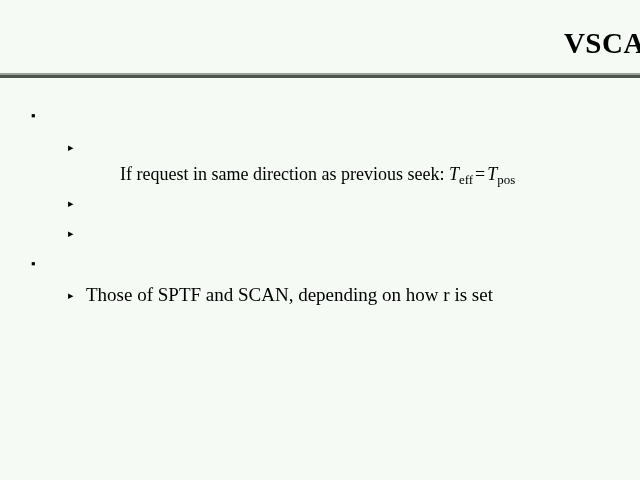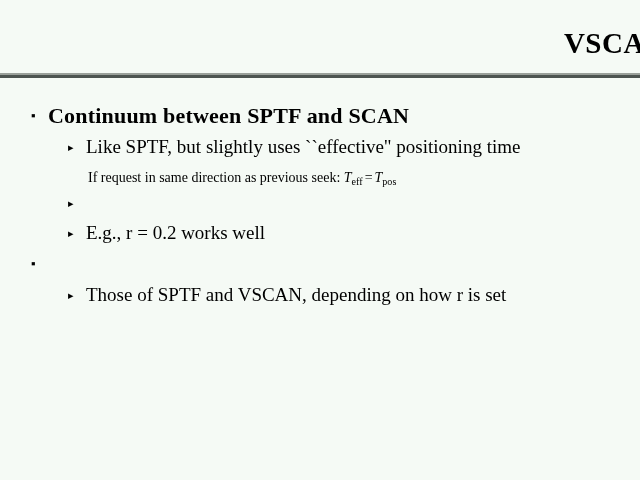--- a/index.html
+++ b/index.html
@@ -102,24 +102,24 @@
   .lvl2 .marker {
     position: absolute;
     left: 68px;
     top: 0;
     line-height: 30px;
     font-size: 11px;
   }
 
   
   .lvl3 {
-    padding-left: 88px;
+    padding-left: 120px;
     height: 26px;
-    font-size: 14px;
-    line-height: 32px;
+    font-size: 18px;
+    line-height: 24px;
     font-weight: normal;
   }
 
   
   .mathvar {
     font-style: italic;
     font-family: "Liberation Serif", "DejaVu Serif", serif;
   }
   .sub {
     font-style: normal;
@@ -147,45 +147,42 @@
 
   <div class="title-rule">
     <div class="rule-light"></div>
     <div class="rule-dark"></div>
   </div>
 
   <div class="body-area">
 
     <div class="line lvl1">
       <span class="marker">▪</span>
-      <span>Continuum between SPTF and SCAN</span>
     </div>
 
     <div class="line lvl2">
       <span class="marker">▸</span>
-      <span>Like SPTF, but slightly uses ``effective" positioning time</span>
     </div>
 
     <div class="line lvl3">
       <span>If request in same direction as previous seek: </span><span class="mathvar">T</span><span class="sub">eff</span><span class="op">=</span><span class="mathvar">T</span><span class="sub">pos</span>
     </div>
 
 
     <div class="line lvl2">
       <span class="marker">▸</span>
     </div>
 
     <div class="line lvl2">
       <span class="marker">▸</span>
-      <span>E.g., r = 0.2 works well</span>
     </div>
 
     <div class="line lvl1">
       <span class="marker">▪</span>
     </div>
 
     <div class="line lvl2">
       <span class="marker">▸</span>
-      <span>Those of SPTF and VSCAN, depending on how r is set</span>
+      <span>Those of SPTF and SCAN, depending on how r is set</span>
     </div>
 
   </div>
 </div>
 
 </body></html>

